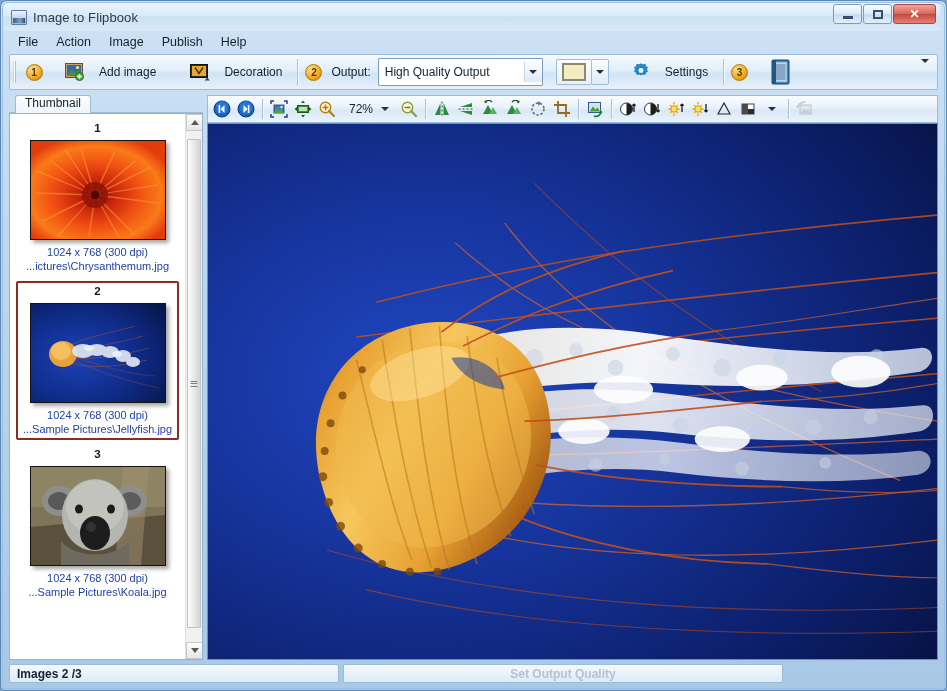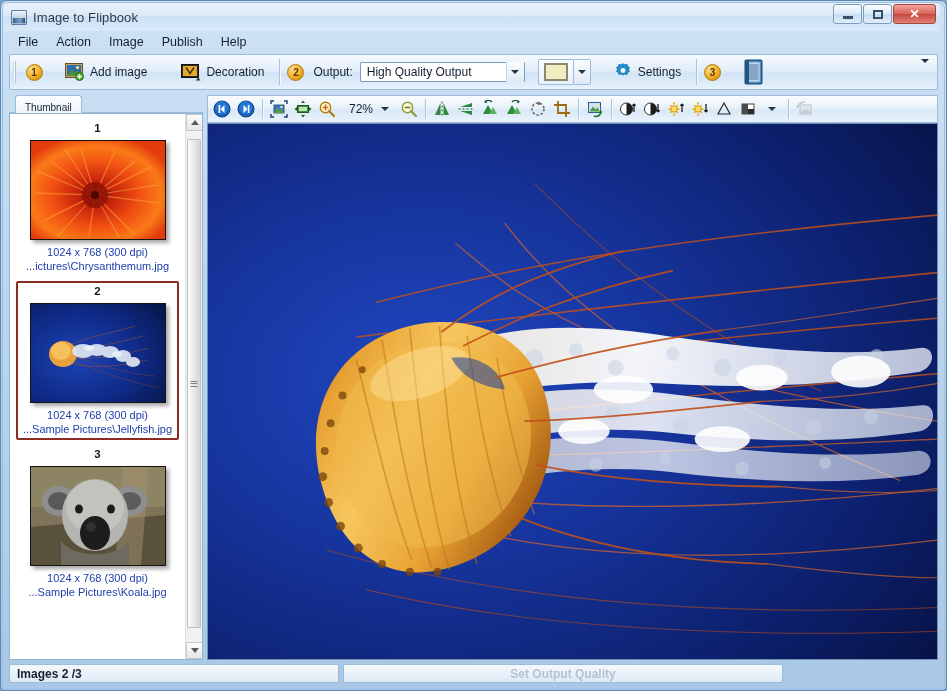--- a/index.html
+++ b/index.html
@@ -78,24 +78,24 @@
     background:repeating-linear-gradient(90deg,#ffffff 0 1px,#a8c2da 1px 2px,transparent 2px 4px);
     border-left:1px solid #c6d9ea;}
   .numBadge{
     width:17px;height:17px;border-radius:50%;
     background:radial-gradient(circle at 35% 30%,#ffe08a,#f0a81d 60%,#c07a07);
     border:1px solid #b07a10;
     color:#5b3800;font-size:10px;font-weight:bold;
     display:flex;align-items:center;justify-content:center;
     box-sizing:border-box;
   }
-  .tbBtn{display:flex;align-items:center;gap:5px;padding:3px 7px;font-size:12px;color:#16202c;border:1px solid transparent;border-radius:3px;}
+  .tbBtn{display:flex;align-items:center;gap:14px;padding:3px 7px;font-size:12px;color:#16202c;border:1px solid transparent;border-radius:3px;}
   .sep{width:1px;height:26px;background:#a9c3db;margin:0 7px;box-shadow:1px 0 0 #f2f8fd;}
   .combo{
-    height:20px;box-sizing:border-box;border:1px solid #7a9ec1;background:#ffffff;
+    height:28px;box-sizing:border-box;border:1px solid #7a9ec1;background:#ffffff;
     display:flex;align-items:center;border-radius:1px;
   }
   .combo .cval{padding:0 6px;font-size:12px;color:#12202e;white-space:nowrap;}
   .combo .carrow{
     width:17px;height:20px;margin-left:auto;border-left:1px solid #c5d8e9;
     background:linear-gradient(180deg,#fbfdff,#dfeaf6);
     display:flex;align-items:center;justify-content:center;
   }
   .arrowDown{width:0;height:0;border-left:4px solid transparent;border-right:4px solid transparent;border-top:4px solid #20344a;}
   .swatchBox{
@@ -112,21 +112,21 @@
   
   .leftPanel{
     position:absolute;left:6px;top:92px;width:194px;bottom:28px;
   }
   .tabstrip{height:18px;position:relative;}
   .tab{
     position:absolute;left:6px;top:0;height:18px;padding:0 9px;
     box-sizing:border-box;
     background:linear-gradient(180deg,#fdfefe,#eef5fb);
     border:1px solid #9bbdd9;border-bottom:none;border-radius:3px 3px 0 0;
-    font-size:10px;color:#16202c;display:flex;align-items:flex-end;
+    font-size:12px;color:#16202c;display:flex;align-items:flex-start;
   }
   .tabFill{position:absolute;left:0;right:0;bottom:0;height:1px;background:#9bbdd9;}
   .thumbArea{
     position:absolute;left:0;right:0;top:18px;bottom:0;
     box-sizing:border-box;
     background:#ffffff;border:1px solid #8fb4d4;
     overflow:hidden;
   }
   .thumbList{position:absolute;left:0;top:0;right:17px;bottom:0;overflow:hidden;}
   .thumbItem{

